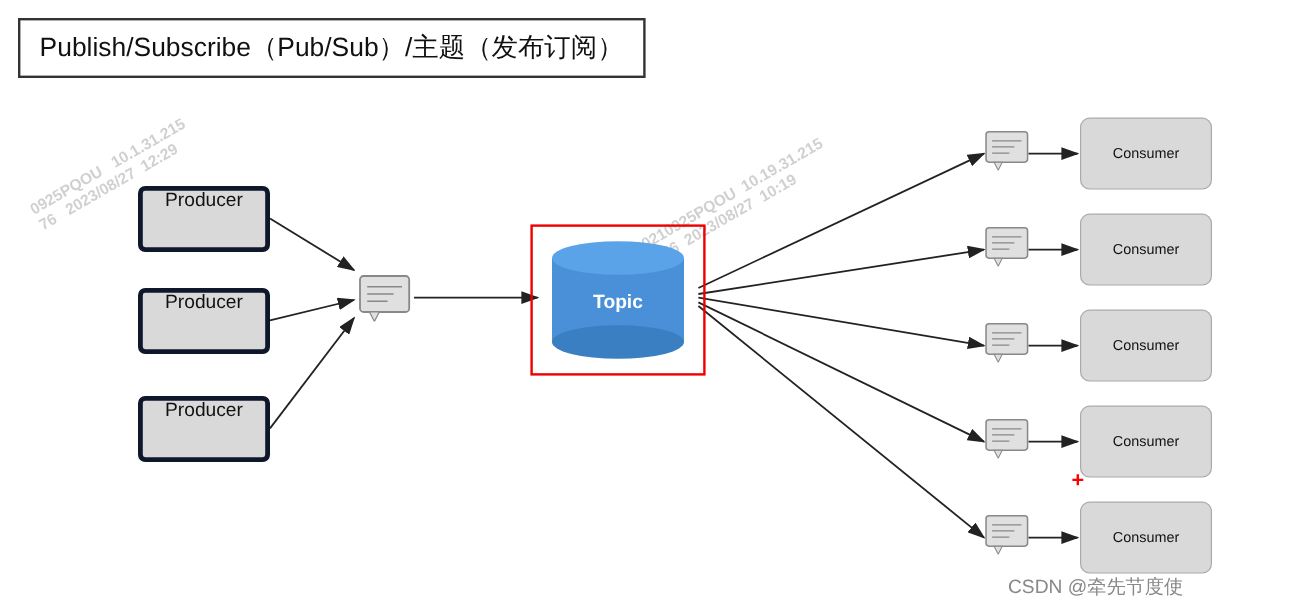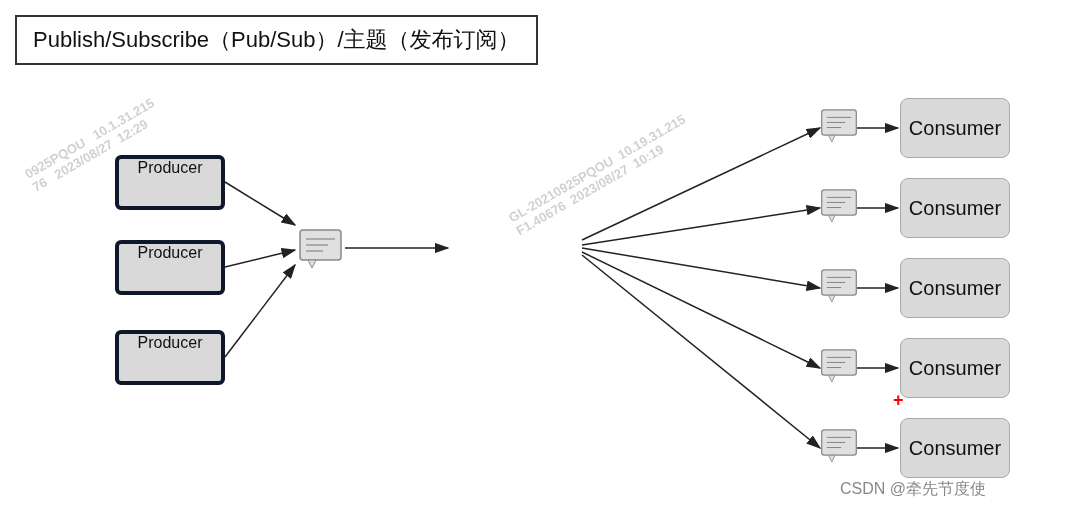--- a/index.html
+++ b/index.html
@@ -65,21 +65,21 @@
     .consumer-box {
       position: absolute;
       background: #d9d9d9;
       border: 1px solid #aaa;
       border-radius: 8px;
       width: 110px;
       height: 60px;
       display: flex;
       align-items: center;
       justify-content: center;
-      font-size: 20px;
+      font-size: 12px;
       color: #111;
     }
 
     
     .topic-container {
       position: absolute;
       top: 195px;
       left: 450px;
       width: 130px;
       height: 110px;
@@ -195,20 +195,33 @@
   <div class="msg-icon" style="top:228px; left:298px;">
     <svg width="45" height="40" viewBox="0 0 45 40" xmlns="http://www.w3.org/2000/svg">
       <rect x="2" y="2" width="41" height="30" rx="3" ry="3" fill="#e0e0e0" stroke="#888" stroke-width="1.5"></rect>
       <line x1="8" y1="11" x2="37" y2="11" stroke="#888" stroke-width="1.2"></line>
       <line x1="8" y1="17" x2="30" y2="17" stroke="#888" stroke-width="1.2"></line>
       <line x1="8" y1="23" x2="25" y2="23" stroke="#888" stroke-width="1.2"></line>
       <polygon points="10,32 18,32 14,40" fill="#e0e0e0" stroke="#888" stroke-width="1"></polygon>
     </svg>
   </div>
 
+  <div class="topic-container">
+    <div class="topic-border"></div>
+    <svg class="cylinder-svg" viewBox="0 0 130 110" xmlns="http://www.w3.org/2000/svg">
+
+      <rect x="10" y="20" width="110" height="70" fill="#4a90d9"></rect>
+
+      <ellipse cx="65" cy="20" rx="55" ry="14" fill="#5ba3e8"></ellipse>
+
+      <ellipse cx="65" cy="90" rx="55" ry="14" fill="#3a7fc1"></ellipse>
+
+      <text x="65" y="62" text-anchor="middle" fill="white" font-size="16" font-weight="bold">Topic</text>
+    </svg>
+  </div>
 
   <div class="msg-icon" style="top:108px; left:820px;">
     <svg width="38" height="34" viewBox="0 0 45 40" xmlns="http://www.w3.org/2000/svg">
       <rect x="2" y="2" width="41" height="30" rx="3" ry="3" fill="#e0e0e0" stroke="#888" stroke-width="1.5"></rect>
       <line x1="8" y1="11" x2="37" y2="11" stroke="#888" stroke-width="1.2"></line>
       <line x1="8" y1="17" x2="30" y2="17" stroke="#888" stroke-width="1.2"></line>
       <line x1="8" y1="23" x2="25" y2="23" stroke="#888" stroke-width="1.2"></line>
       <polygon points="10,32 18,32 14,40" fill="#e0e0e0" stroke="#888" stroke-width="1"></polygon>
     </svg>
   </div>

